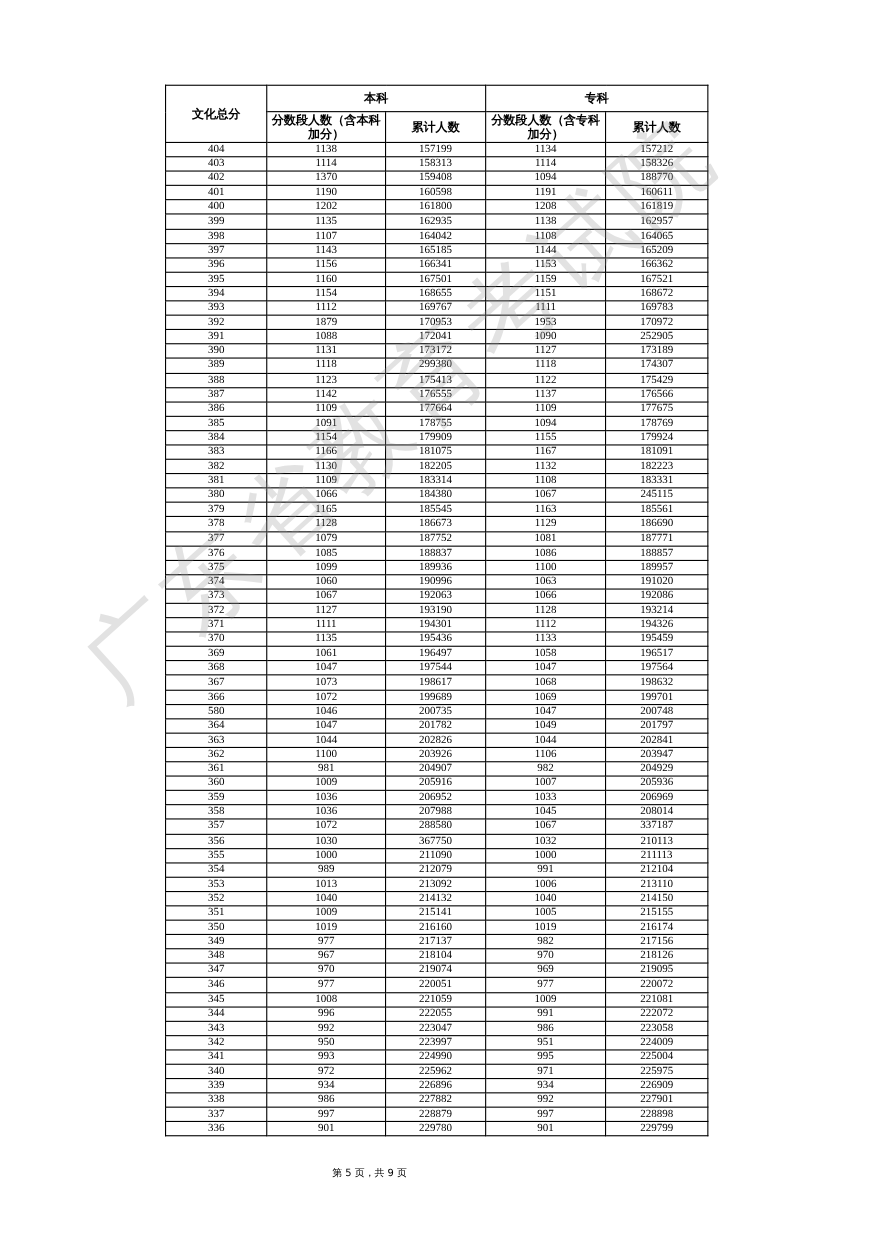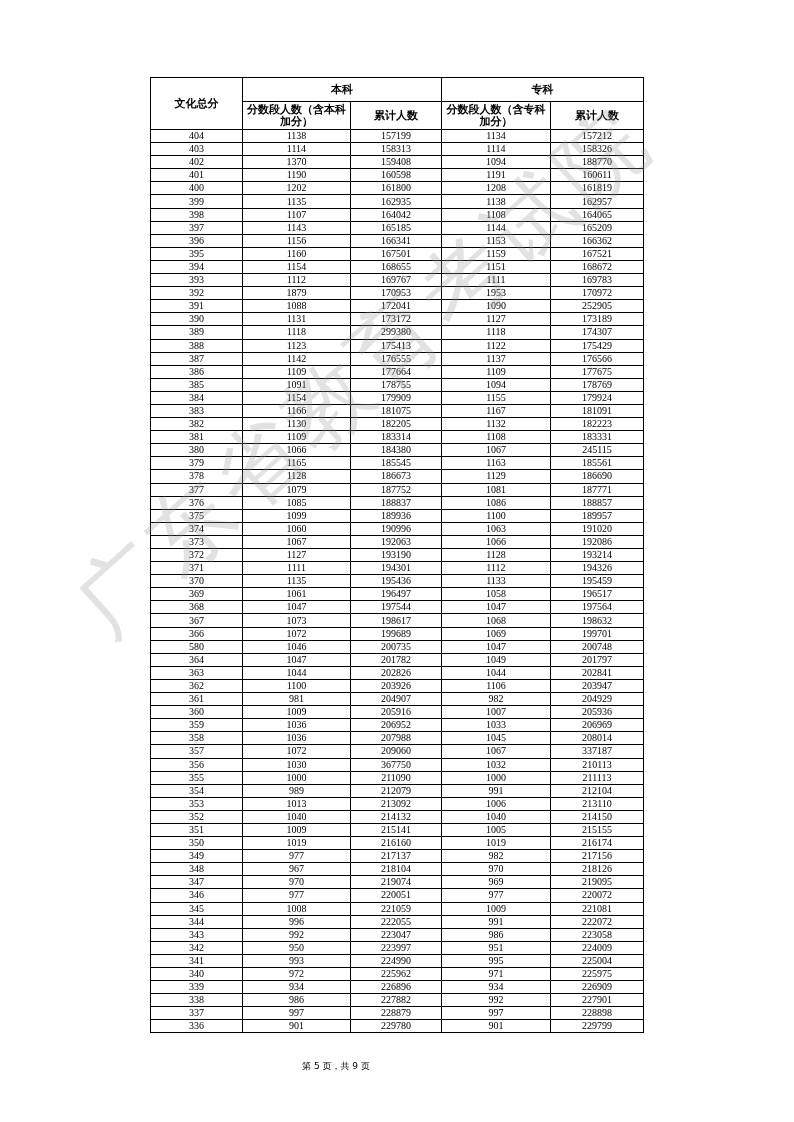--- a/index.html
+++ b/index.html
@@ -387,21 +387,21 @@
         <tr>
           <td>358</td>
           <td>1036</td>
           <td>207988</td>
           <td>1045</td>
           <td>208014</td>
         </tr>
         <tr>
           <td>357</td>
           <td>1072</td>
-          <td>209060</td>
+          <td>288580</td>
           <td>1067</td>
           <td>337187</td>
         </tr>
         <tr>
           <td>356</td>
           <td>1030</td>
           <td>367750</td>
           <td>1032</td>
           <td>210113</td>
         </tr>

